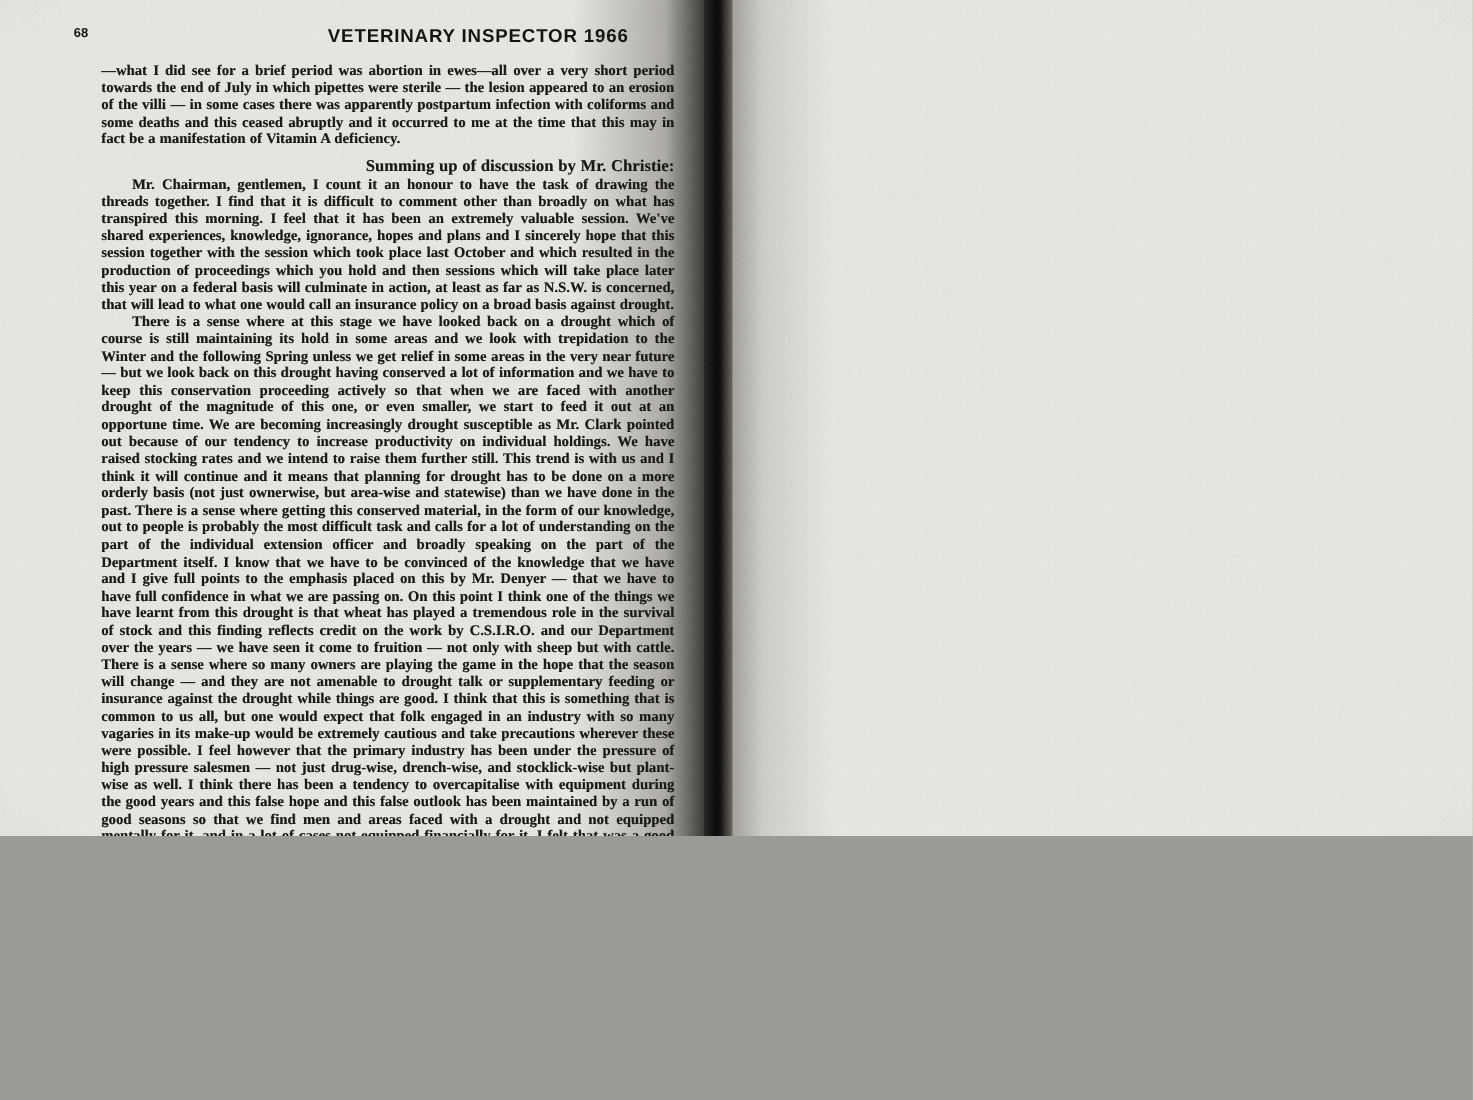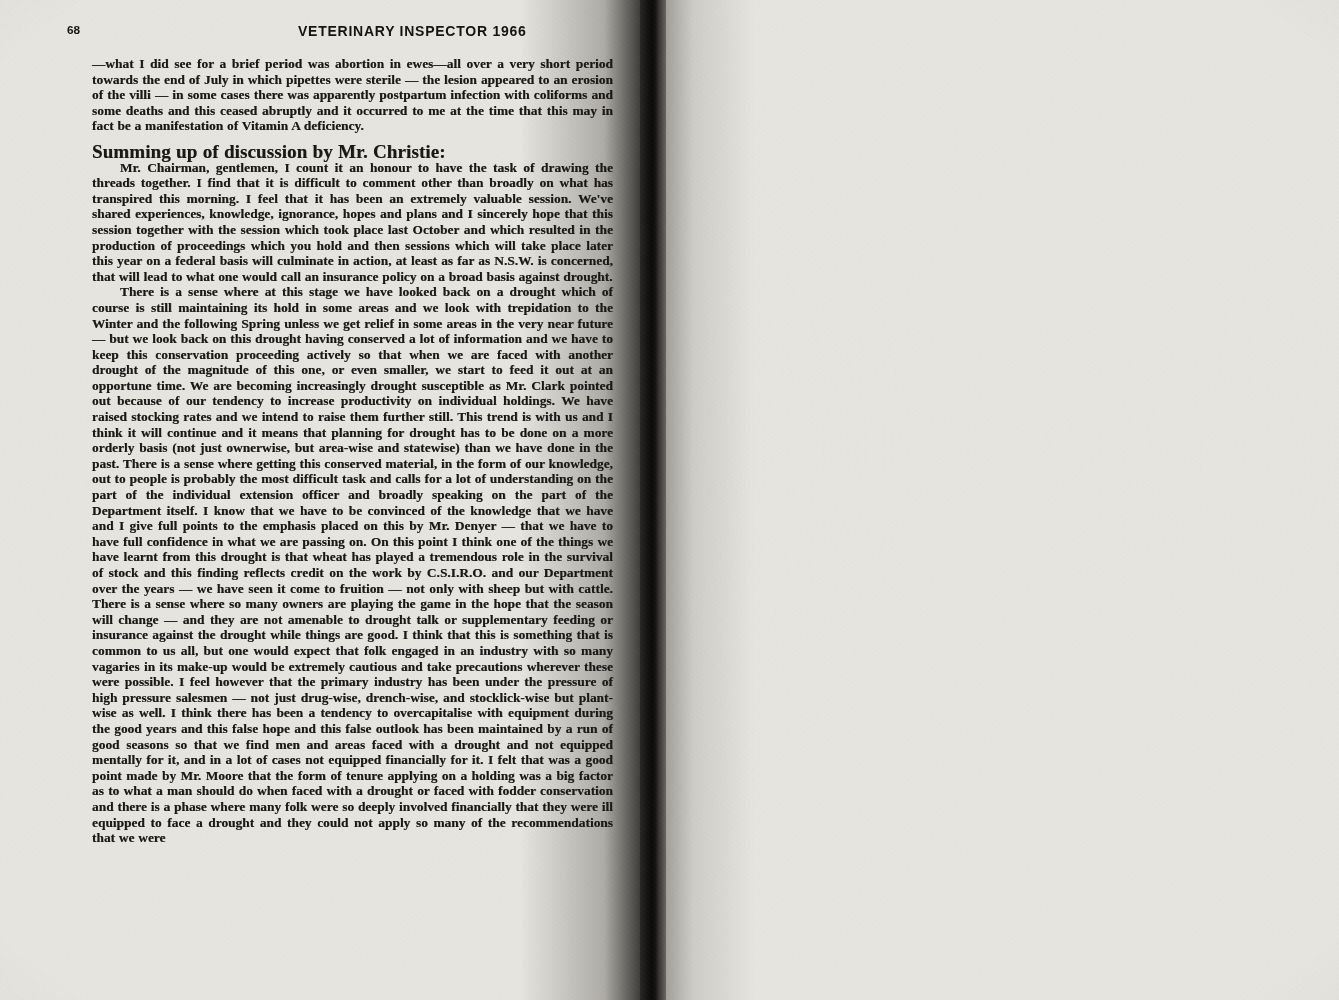--- a/index.html
+++ b/index.html
@@ -7,21 +7,21 @@
     margin: 0;
     padding: 0;
     background: #9a9a96;
   }
   body {
     font-family: "Liberation Serif", serif;
   }
   #scan {
     position: relative;
     width: 1339px;
-    height: 1000px;
+    height: 760px;
     overflow: hidden;
     background: #4d7c0f;
   }
   
   #scan::after {
     content: "";
     position: absolute;
     inset: 0;
     pointer-events: none;
     background:
@@ -83,21 +83,21 @@
     word-spacing: .4px;
     margin-left: 26px;
     -webkit-font-smoothing: none;
   }
   .left  .col { left: 66px; top: 56px; width: 521px; }
 
   .runhead {
     position: absolute;
     font-family: "Liberation Sans", sans-serif;
     font-weight: 700;
-    font-size: 14px;
+    font-size: 17px;
     letter-spacing: .75px;
     color: #16140f;
     white-space: nowrap;
   }
   .folio {
     position: absolute;
     font-family: "Liberation Sans", sans-serif;
     font-weight: 700;
     font-size: 11.8px;
     color: #16140f;
@@ -106,23 +106,23 @@
   .left  .folio   { left: 67px;  top: 23px; }
 
   p.para {
     margin: 0 0 0 0;
     text-indent: 28px;
   }
   p.para.noindent { text-indent: 0; }
 
   h2.subhead {
     margin: 10px 0 0 0;
-    font-size: 19px;
+    font-size: 15px;
     font-weight: 700;
-    text-align: left;
+    text-align: right;
     letter-spacing: .1px;
   }
   
   .col p, .col h2 { text-shadow: 0.35px 0 0 rgba(27,25,23,.55); }
 </style>
 </head>
 <body>
 
 <div id="scan">
 

